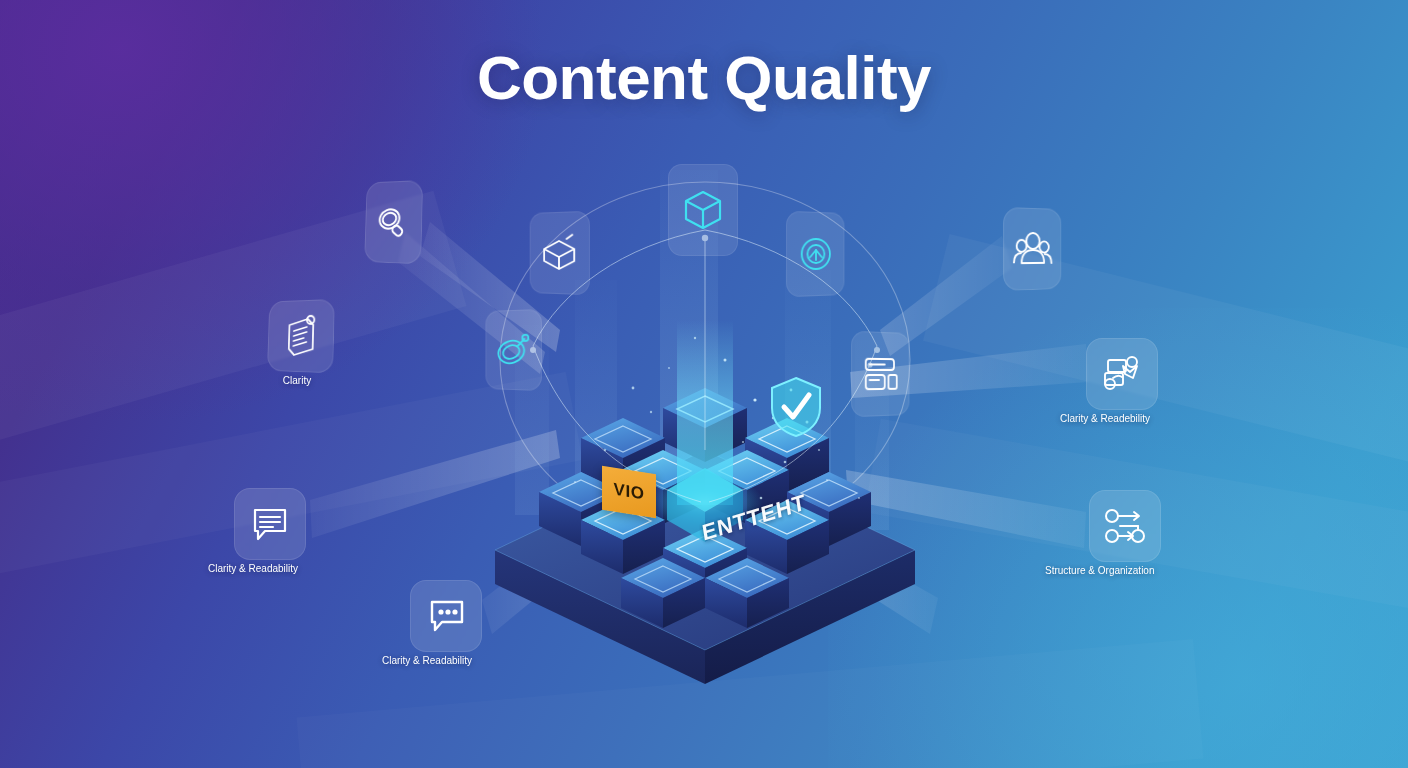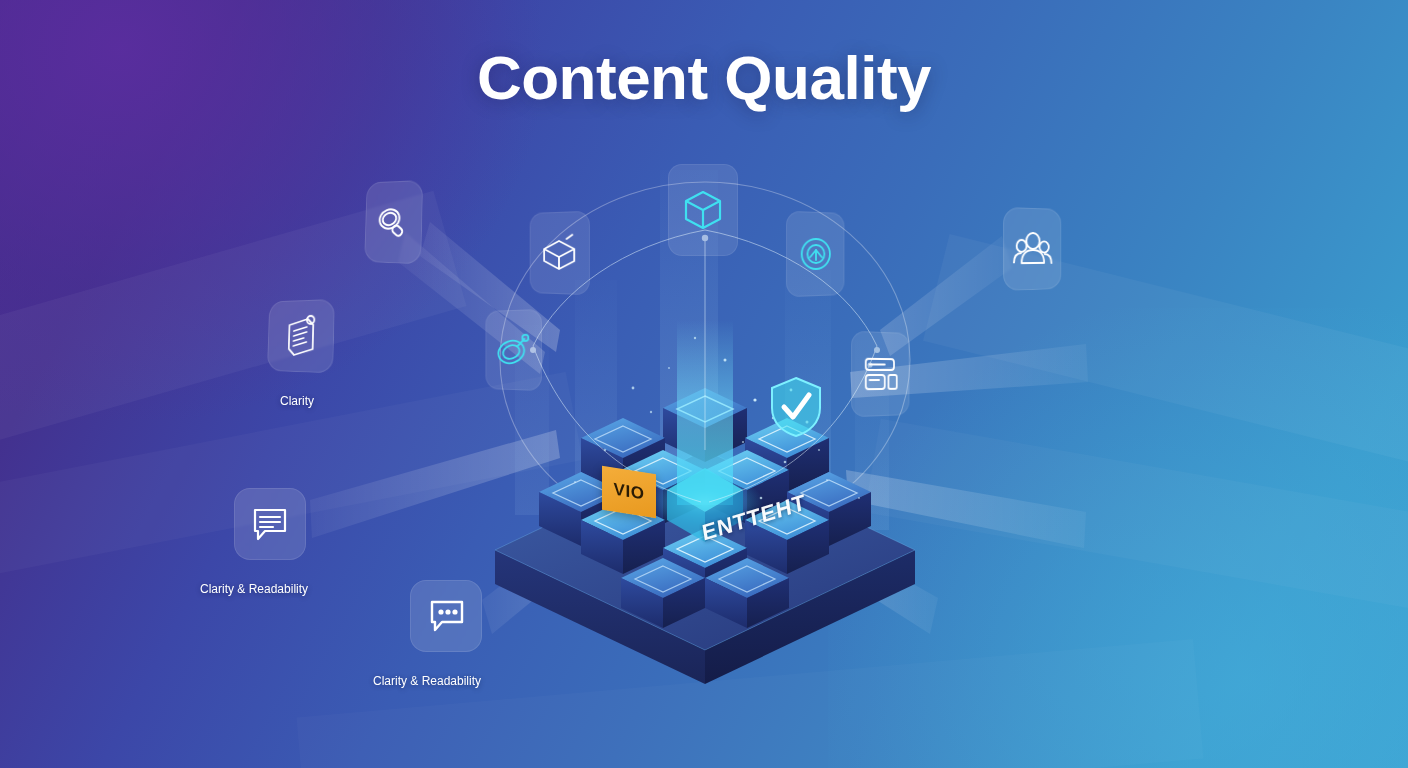--- a/index.html
+++ b/index.html
@@ -64,22 +64,22 @@
     border:1px solid rgba(255,255,255,.10);
     display:flex; align-items:center; justify-content:center;
     backdrop-filter: blur(1px);
   }
   .node-tile.iso {
     transform: perspective(420px) rotateY(-24deg) rotateX(4deg);
     background:rgba(255,255,255,.11);
   }
   .node-tile svg { display:block; }
   .node-label {
-    margin-top:22px;
-    color:#ffffff; font-size:12px; font-weight:400;
+    margin-top:3px;
+    color:#ffffff; font-size:10px; font-weight:400;
     text-shadow:0 1px 5px rgba(10,20,60,.45);
     white-space:nowrap;
   }
   .node.right .node-label { text-align:left; }
   .node.center-label .node-label { text-align:center; }
 
   
   #scene { position:absolute; left:455px; top:150px; width:500px; height:520px; }
   #scene svg { display:block; overflow:visible; }
 
@@ -476,16 +476,49 @@
           <path d="M9,34 C9,25 14,21 21,21 C28,21 33,25 33,34 Z"></path>
           <ellipse cx="9" cy="17" rx="5.2" ry="6"></ellipse>
           <path d="M1,34 C1,27 4,24 9,24"></path>
           <ellipse cx="33" cy="18" rx="5" ry="5.6"></ellipse>
           <path d="M41,35 C41,28 38,25 33,25"></path>
         </svg>
       </span>
     </div>
   </div>
 
-
+  <div class="node right" style="left:1060px; top:338px;">
+    <div class="node-tile" style="margin-left:26px;">
+      <span>
+        <svg width="46" height="44" viewBox="0 0 46 44" fill="none" stroke="#ffffff" stroke-width="1.9" stroke-linejoin="round">
+          <rect x="9" y="8" width="18" height="12" rx="2"></rect>
+          <rect x="6" y="21" width="18" height="12" rx="2"></rect>
+          <circle cx="33" cy="10" r="5"></circle>
+          <circle cx="11" cy="32" r="5"></circle>
+          <path d="M24,14 L31,20 L38,14 L34,26 L26,22 Z"></path>
+          <path d="M14,26 q5,-4 9,-1" stroke-linecap="round"></path>
+        </svg>
+      </span>
+    </div>
+    <div class="node-label">Clarity &amp; Readebility</div>
+  </div>
+
+  <div class="node right" style="left:1045px; top:490px;">
+    <div class="node-tile" style="margin-left:44px;">
+      <span>
+        <svg width="46" height="40" viewBox="0 0 46 40" fill="none" stroke="#ffffff" stroke-width="2" stroke-linejoin="round">
+          <circle cx="10" cy="10" r="6"></circle>
+          <circle cx="10" cy="30" r="6"></circle>
+          <circle cx="36" cy="30" r="6"></circle>
+          <line x1="16" y1="10" x2="36" y2="10" stroke-linecap="round"></line>
+          <polyline points="32,6 37,10 32,14" stroke-linecap="round"></polyline>
+          <line x1="16" y1="30" x2="30" y2="30" stroke-linecap="round"></line>
+          <polyline points="26,26 31,30 26,34" stroke-linecap="round"></polyline>
+          <line x1="18" y1="20" x2="36" y2="20" stroke-linecap="round"></line>
+          <line x1="36" y1="20" x2="36" y2="24" stroke-linecap="round"></line>
+        </svg>
+      </span>
+    </div>
+    <div class="node-label">Structure &amp; Organization</div>
+  </div>
 
 
 </div>
 
 </body></html>

